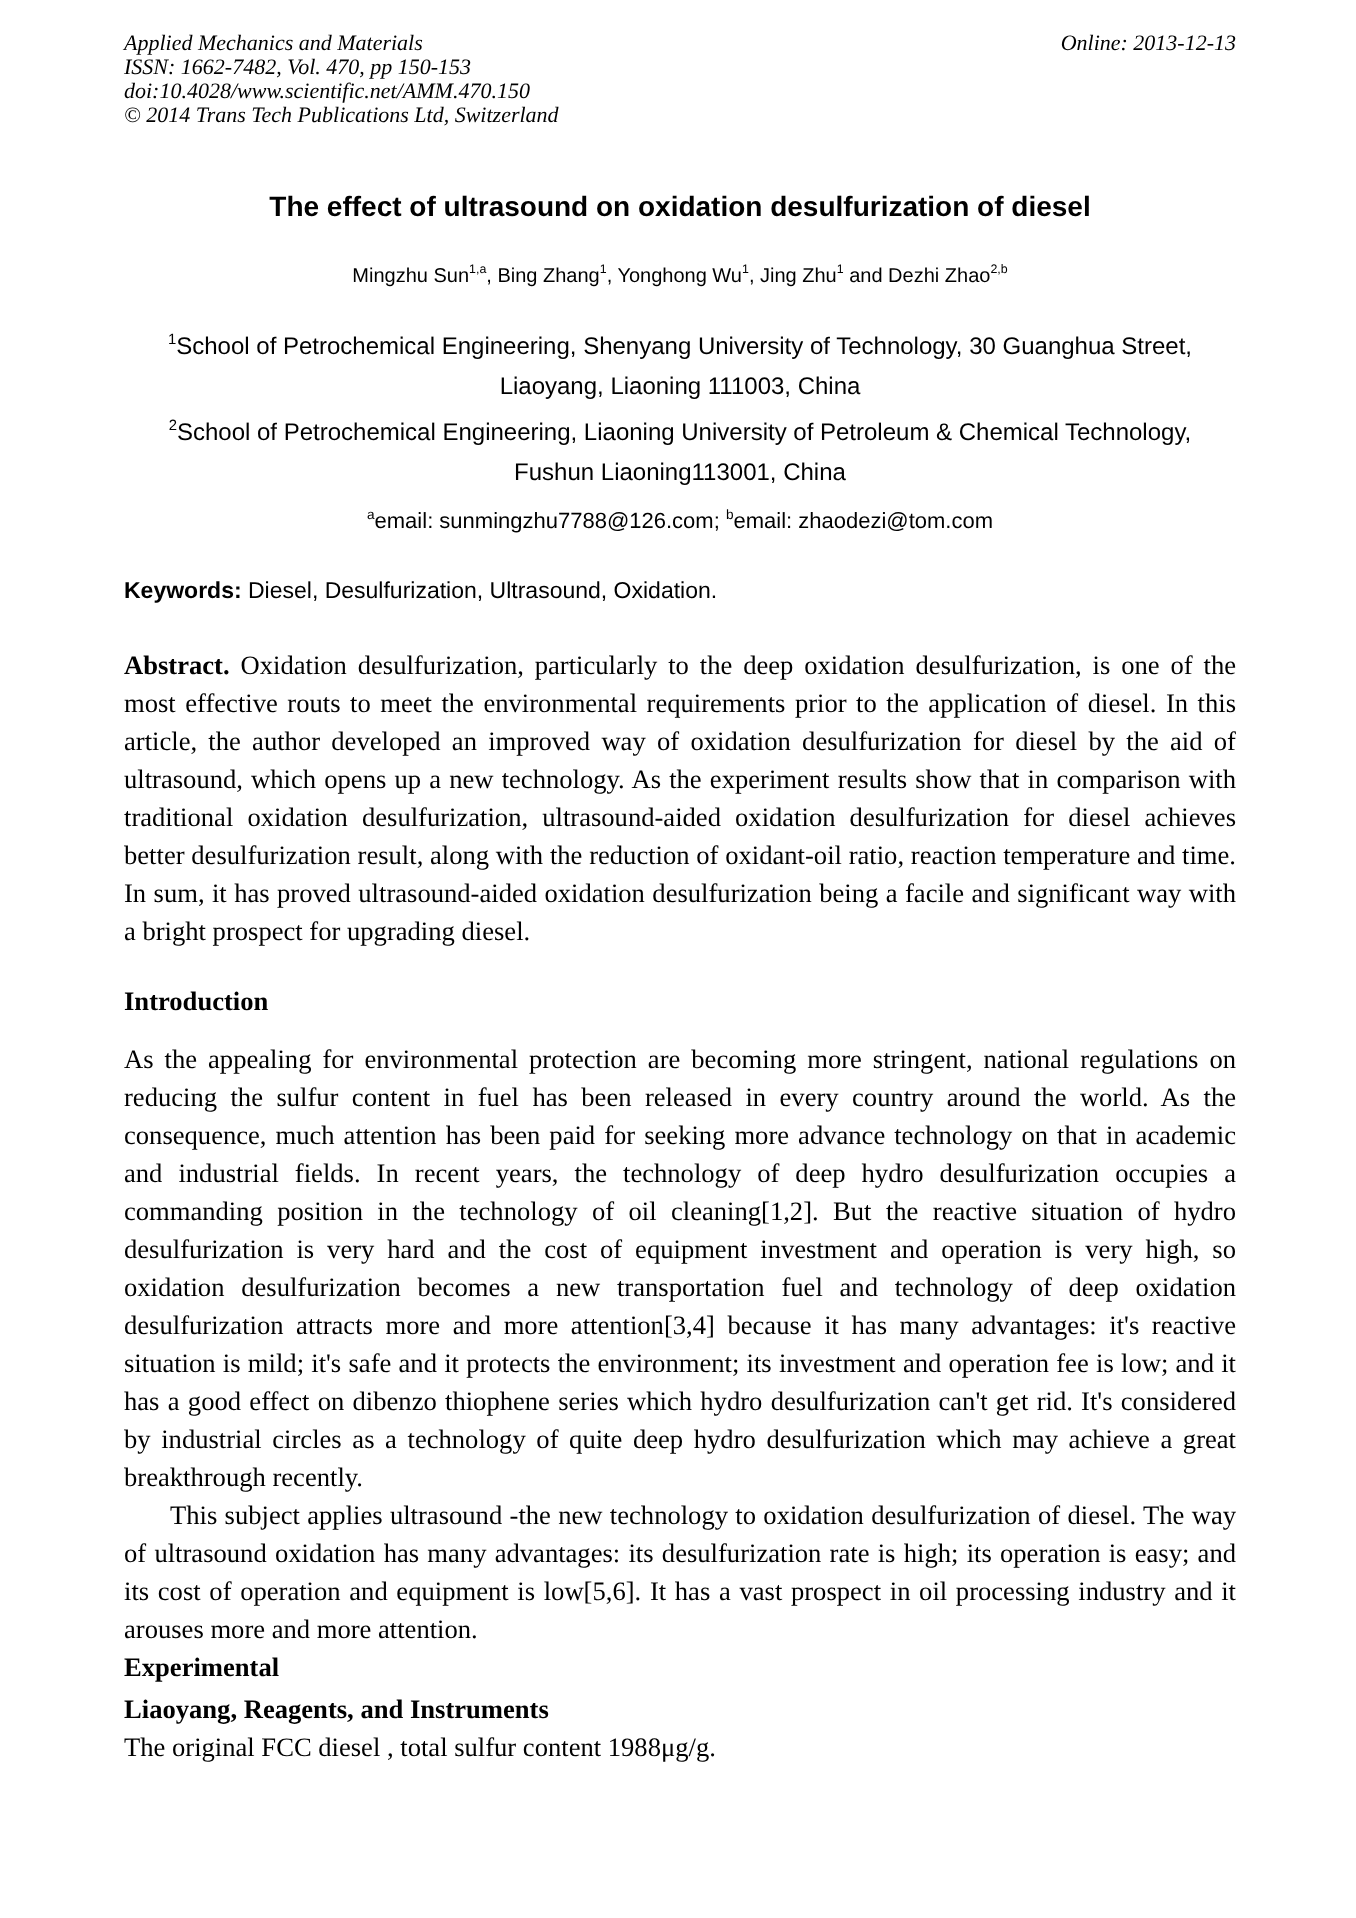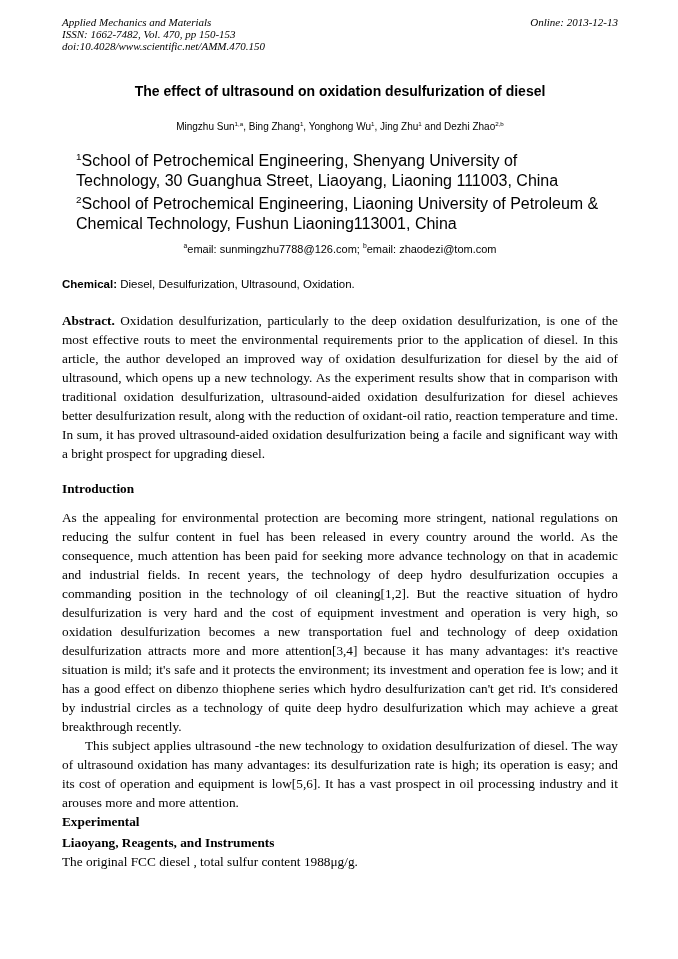--- a/index.html
+++ b/index.html
@@ -35,23 +35,23 @@
     margin-top: 19px;
     text-align: center;
     font-family: "Liberation Sans", sans-serif;
     font-size: 10px;
     line-height: 16px;
   }
   sup { font-size: 62%; line-height: 0; vertical-align: super; }
   sub { font-size: 62%; line-height: 0; vertical-align: sub; }
   .affil {
     margin: 16px 14px 0;
-    text-align: left;
+    text-align: center;
     font-family: "Liberation Sans", sans-serif;
-    font-size: 16px;
+    font-size: 12px;
     line-height: 20px;
   }
   .affil + .affil { margin-top: 3px; }
   .emails {
     margin-top: 5px;
     text-align: center;
     font-family: "Liberation Sans", sans-serif;
     font-size: 11px;
     line-height: 20px;
   }
@@ -92,34 +92,35 @@
 </head>
 <body>
 
 <div class="page">
 
   <div class="meta">
     <div class="meta-left">
       <div>Applied Mechanics and Materials</div>
       <div>ISSN: 1662-7482, Vol. 470, pp 150-153</div>
       <div>doi:10.4028/www.scientific.net/AMM.470.150</div>
+      <div>© 2014 Trans Tech Publications Ltd, Switzerland</div>
     </div>
     <div class="meta-right">Online: 2013-12-13</div>
   </div>
 
   <h1 class="paper-title">The effect of ultrasound on oxidation desulfurization of diesel</h1>
 
   <div class="authors">Mingzhu Sun<sup>1,a</sup>, Bing Zhang<sup>1</sup>, Yonghong Wu<sup>1</sup>, Jing Zhu<sup>1</sup> and Dezhi Zhao<sup>2,b</sup></div>
 
   <div class="affil"><sup>1</sup>School of Petrochemical Engineering, Shenyang University of Technology, 30 Guanghua Street, Liaoyang, Liaoning 111003, China</div>
   <div class="affil"><sup>2</sup>School of Petrochemical Engineering, Liaoning University of Petroleum &amp; Chemical Technology, Fushun Liaoning113001, China</div>
 
   <div class="emails"><sup>a</sup>email: sunmingzhu7788@126.com; <sup>b</sup>email: zhaodezi@tom.com</div>
 
-  <p class="keywords"><b>Chemical:</b><span> Diesel, Desulfurization, Ultrasound, Oxidation.</span></p>
+  <p class="keywords"><b>Keywords:</b><span> Diesel, Desulfurization, Ultrasound, Oxidation.</span></p>
 
   <p class="body-text abstract"><b>Abstract.</b><span> Oxidation desulfurization, particularly to the deep oxidation desulfurization, is one of the most effective routs to meet the environmental requirements prior to the application of diesel. In this article, the author developed an improved way of oxidation desulfurization for diesel by the aid of ultrasound, which opens up a new technology. As the experiment results show that in comparison with traditional oxidation desulfurization, ultrasound-aided oxidation desulfurization for diesel achieves better desulfurization result, along with the reduction of oxidant-oil ratio, reaction temperature and time. In sum, it has proved ultrasound-aided oxidation desulfurization being a facile and significant way with a bright prospect for upgrading diesel.</span></p>
 
   <h2 class="section-heading">Introduction</h2>
   <p class="body-text">As the appealing for environmental protection are becoming more stringent, national regulations on reducing the sulfur content in fuel has been released in every country around the world. As the consequence, much attention has been paid for seeking more advance technology on that in academic and industrial fields. In recent years, the technology of deep hydro desulfurization occupies a commanding position in the technology of oil cleaning[1,2]. But the reactive situation of hydro desulfurization is very hard and the cost of equipment investment and operation is very high, so oxidation desulfurization becomes a new transportation fuel and technology of deep oxidation desulfurization attracts more and more attention[3,4] because it has many advantages: it's reactive situation is mild; it's safe and it protects the environment; its investment and operation fee is low; and it has a good effect on dibenzo thiophene series which hydro desulfurization can't get rid. It's considered by industrial circles as a technology of quite deep hydro desulfurization which may achieve a great breakthrough recently.</p>
   <p class="body-text indent">This subject applies ultrasound -the new technology to oxidation desulfurization of diesel. The way of ultrasound oxidation has many advantages: its desulfurization rate is high; its operation is easy; and its cost of operation and equipment is low[5,6]. It has a vast prospect in oil processing industry and it arouses more and more attention.</p>
 
   <h2 class="section-heading exp-heading">Experimental</h2>
   <h3 class="subsection-heading">Liaoyang, Reagents, and Instruments</h3>
   <p class="body-text">The original FCC diesel , total sulfur content 1988μg/g.</p>

